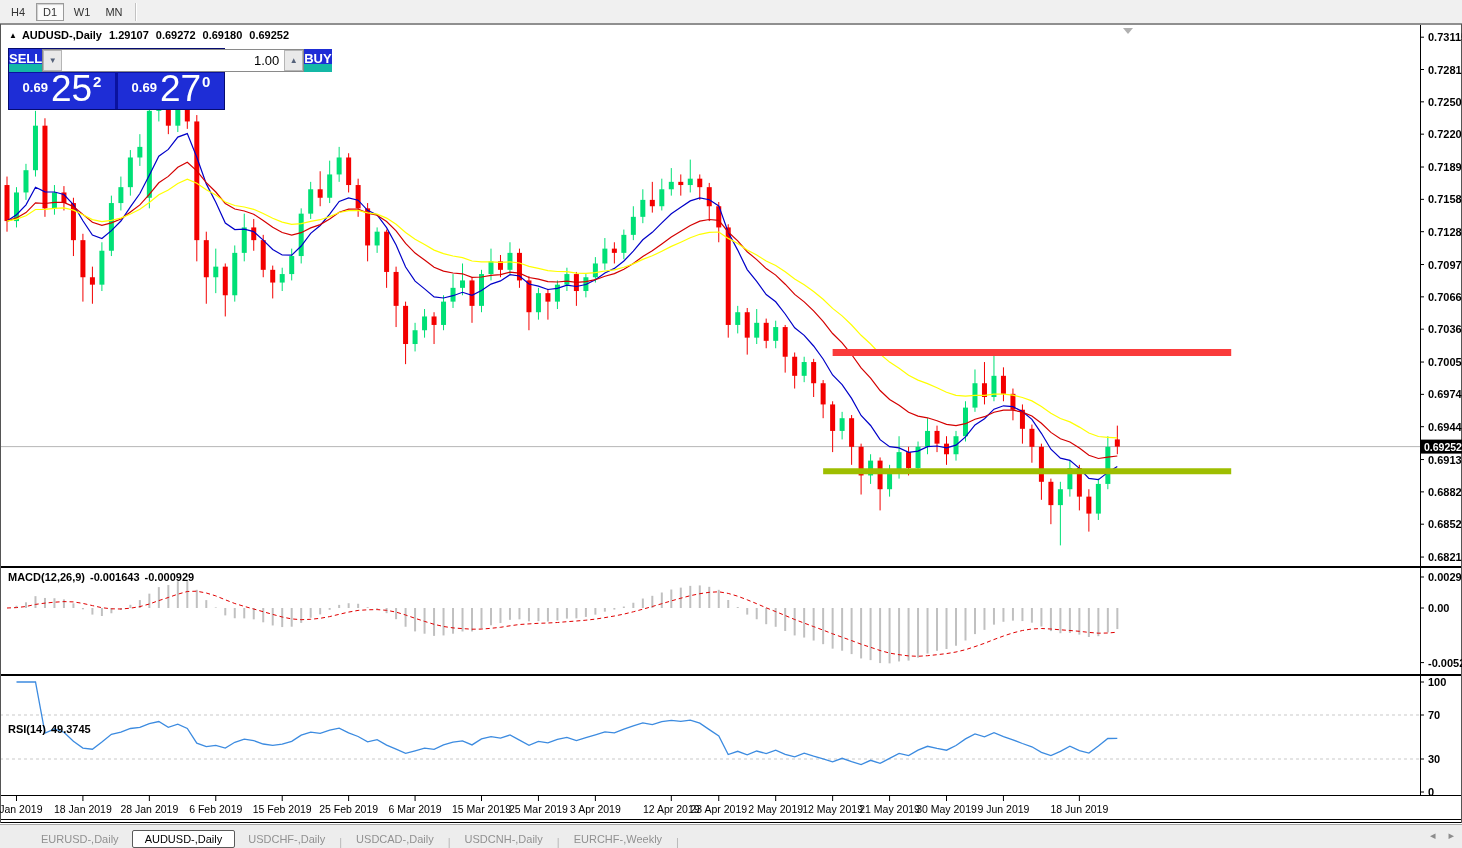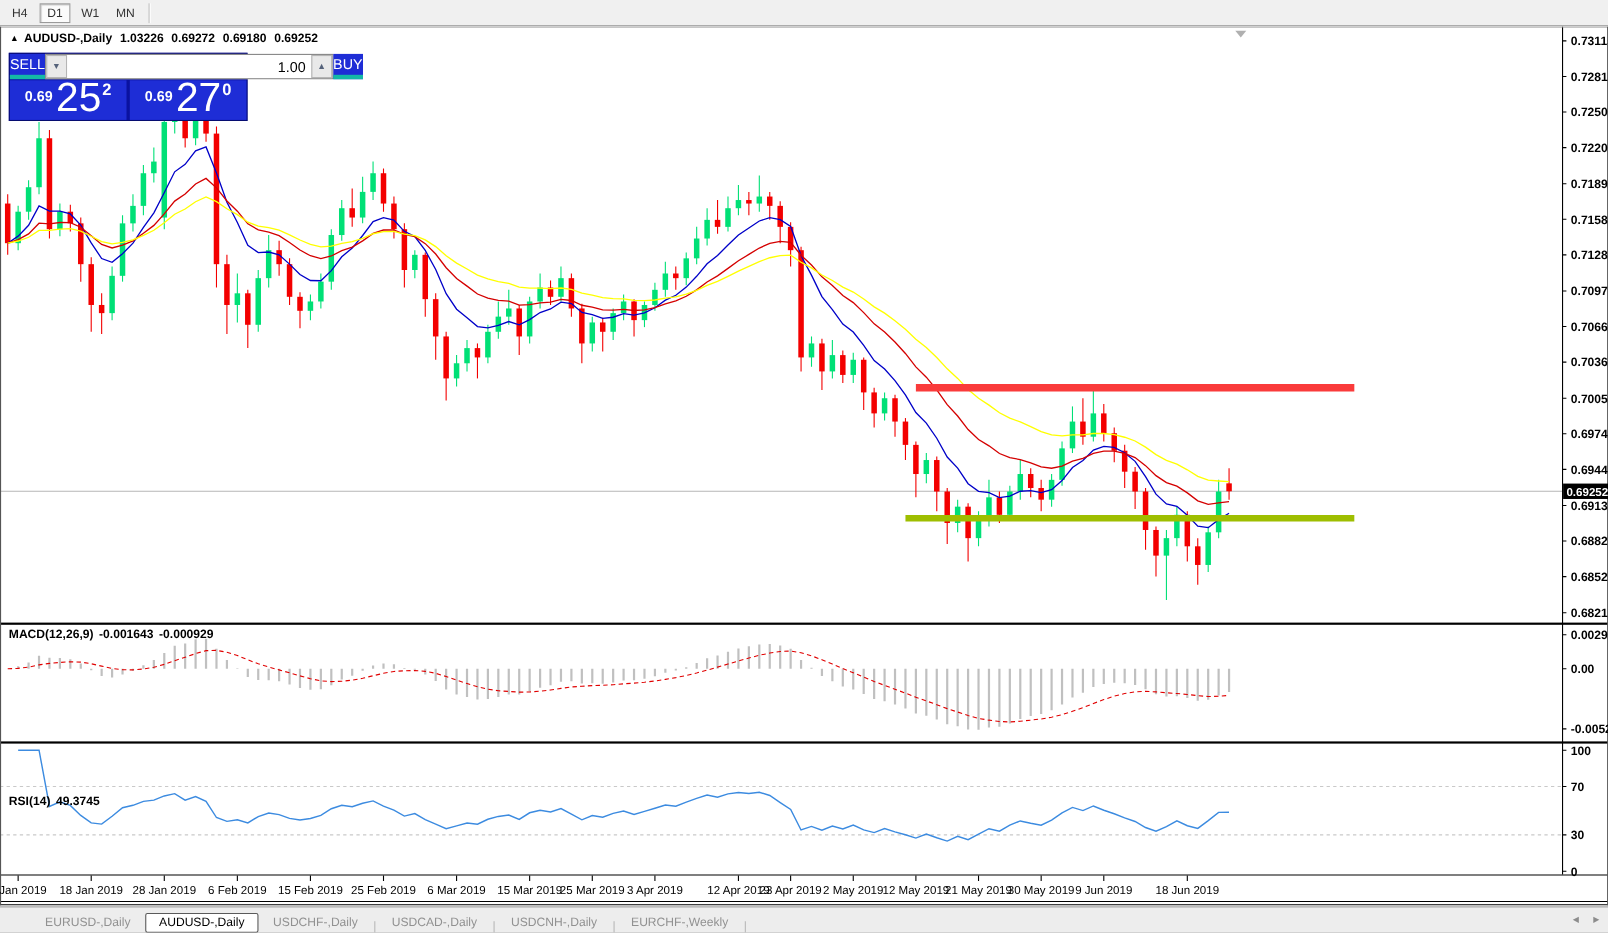--- a/index.html
+++ b/index.html
@@ -1,18 +1,18 @@
 <!DOCTYPE html>
 <html><head>
 <meta charset="utf-8">
 <style>
   * { margin:0; padding:0; box-sizing:border-box; }
   html,body { width:1462px; height:848px; overflow:hidden; background:#fff;
     font-family:"Liberation Sans","DejaVu Sans",sans-serif; }
-  #app { position:relative; width:1462px; height:848px; background:#737373; }
+  #app { position:relative; width:1462px; height:848px; background:#fef9c3; }
 
   
   #toolbar { position:absolute; top:0; left:0; width:1462px; height:24px;
     background:#f0f0f0; border-bottom:1px solid #8f8f8f; display:flex; align-items:center; }
   .tf-btn { display:inline-block; width:28px; height:18px; line-height:17px; margin-left:4px;
     text-align:center; font-size:11px; color:#333; border:1px solid transparent; cursor:default; }
   .tf-btn.active { background:#fbfbfb; border:1px solid #9a9a9a;
     box-shadow:inset 1px 1px 1px rgba(0,0,0,.18); }
   .tb-sep { width:0; height:18px; margin:0 7px; border-left:1px solid #c2c2c2; border-right:1px solid #fff; }
 
@@ -28,22 +28,22 @@
   .ind-label { position:absolute; left:8px; font-size:11px; font-weight:600; color:#000; white-space:nowrap; }
   .ind-label span { margin-right:5px; }
   #macd-label { top:547px; }
   #rsi-label  { top:655px;margin-top:44px; }
 
   
   #trade-panel { position:absolute; left:8px; top:24px; width:217px; height:62px;
     background:#0a12a0; border:1px solid #060c70; }
   .tp-top { height:23px; display:flex; }
   .tp-btn { width:60px; background:#1e2dd6; color:#fff; font-size:13px; text-align:center;
-    line-height:20px; border:none; border-bottom:4px solid #14b8a6;
-    font-family:"Liberation Sans",sans-serif; cursor:pointer; }
+    line-height:20px; border:none; border-bottom:8px solid #14b8a6;
+    font-family:"Liberation Sans",sans-serif; cursor:pointer;font-weight:bold; }
   .vol-wrap { flex:1; display:flex; background:#d9d9d9; border:1px solid #8a8a8a; }
   .vol-spin { width:19px; background:#e9e9e9; border:1px solid #b5b5b5; color:#55627a;
     font-size:8px; line-height:19px; text-align:center; cursor:pointer; }
   .vol-input { flex:1; border:none; outline:none; text-align:right; font-size:13px;
     padding-right:5px; font-family:"Liberation Sans",sans-serif; color:#000; background:#fff;padding-left:41px; }
   .tp-bottom { height:37px; display:flex; gap:3px; background:#0a12a0; padding-top:1px; }
   .price-tile { flex:1; background:#1e2dd6; color:#fff; display:flex; align-items:center;
     justify-content:center; padding-bottom:3px; cursor:pointer; }
   .tp-pfx { font-size:13px; font-weight:700; margin-right:3px; margin-bottom:5px; }
   .tp-big { font-size:37px; line-height:0.82; font-weight:400; }
@@ -553,21 +553,21 @@
           <line x1="946.51" y1="772" x2="946.51" y2="777" stroke="#000"></line>
           <text x="946.51" y="789" font-size="10.5" font-family="Liberation Sans, sans-serif" text-anchor="middle" fill="#000">30 May 2019</text>
           <line x1="1003.45" y1="772" x2="1003.45" y2="777" stroke="#000"></line>
           <text x="1003.45" y="789" font-size="10.5" font-family="Liberation Sans, sans-serif" text-anchor="middle" fill="#000">9 Jun 2019</text>
           <line x1="1079.3700000000001" y1="772" x2="1079.3700000000001" y2="777" stroke="#000"></line>
           <text x="1079.3700000000001" y="789" font-size="10.5" font-family="Liberation Sans, sans-serif" text-anchor="middle" fill="#000">18 Jun 2019</text>
         </g>
       </svg>
 
     <div id="chart-header">
-      <span class="tri">▲</span><span>AUDUSD-,Daily</span><span class="hnum">1.03226</span><span class="hnum">0.69272</span><span class="hnum">0.69180</span><span class="hnum">0.69252</span>
+      <span class="tri">▲</span><span>AUDUSD-,Daily</span><span class="hnum">1.29107</span><span class="hnum">0.69272</span><span class="hnum">0.69180</span><span class="hnum">0.69252</span>
     </div>
 
     <div id="trade-panel">
       <div class="tp-top">
         <button class="tp-btn">SELL</button>
         <div class="vol-wrap">
           <div class="vol-spin">▼</div>
           <input class="vol-input" value="1.00" style="">
           <div class="vol-spin">▲</div>
         </div>

